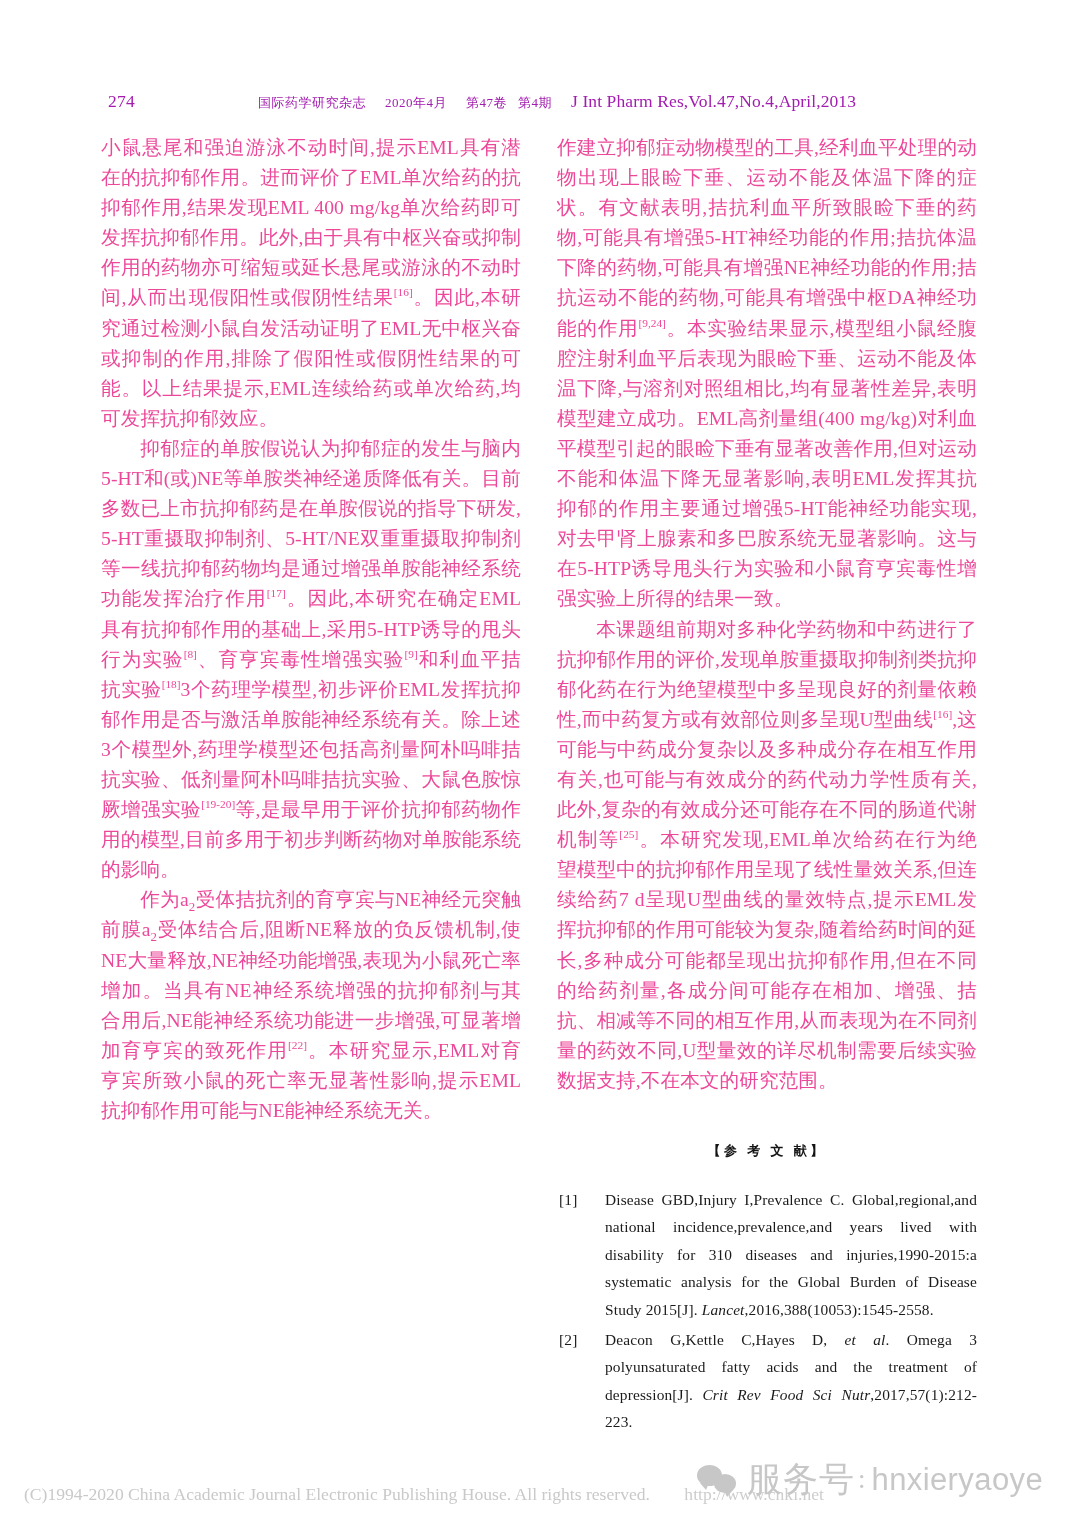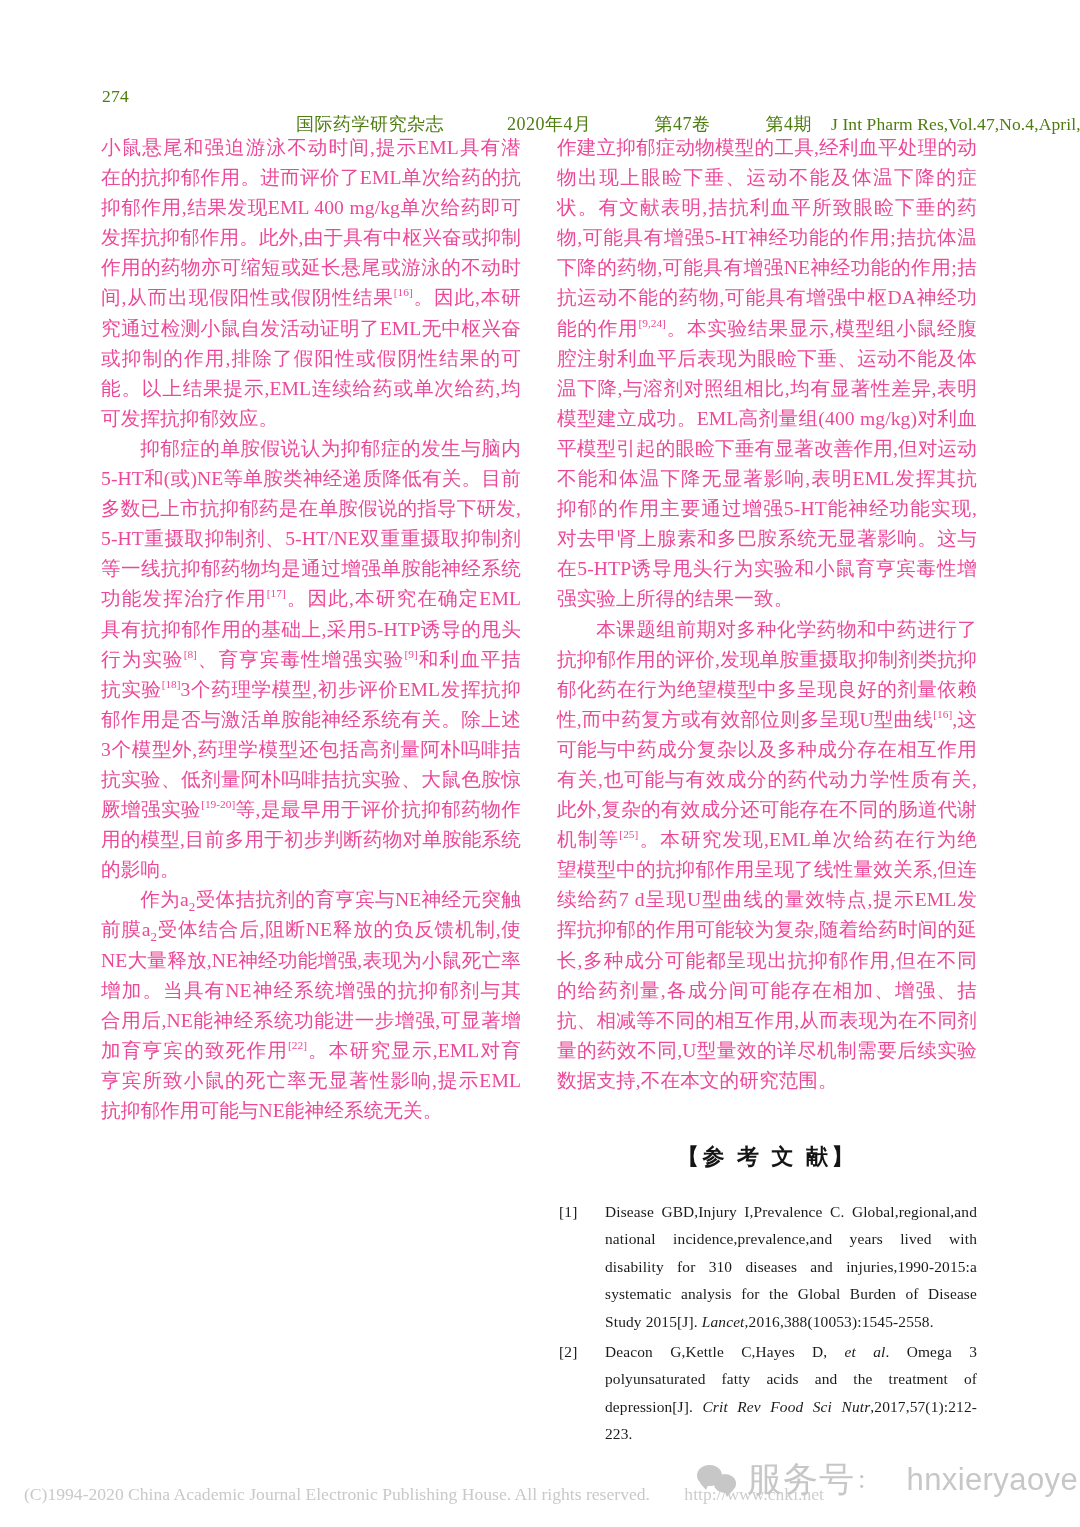--- a/index.html
+++ b/index.html
@@ -12,45 +12,44 @@
     height: 1527px;
     position: relative;
     font-family: "Liberation Serif", "DejaVu Serif", serif;
     color: #1a1a1a;
     overflow: hidden;
   }
 
   
   .page-header {
     position: absolute;
-    left: 102px;
+    left: 108px;
     top: 86px;
     width: 878px;
     height: 26px;
     display: flex;
-    align-items: flex-start;
+    align-items: flex-end;
     font-size: 17.5px;
-    color: #4d7c0f;
+    color: #a21caf;
     white-space: nowrap;
   }
   .page-header .folio {
     width: 150px;
     flex: 0 0 150px;
     font-size: 17.5px;
     letter-spacing: 0.2px;
   }
   .page-header .head-rest {
     flex: 1 1 auto;
     display: flex;
     align-items: baseline;
   }
   .head-cn {
-    font-size: 18px;
+    font-size: 13px;
     letter-spacing: 0.5px;
-    margin-left: 44px;
   }
   .head-gap-lg { display: inline-block; width: 19px; }
   .head-gap-sm { display: inline-block; width: 11px; }
   .head-en {
     font-size: 17.5px;
     letter-spacing: 0.1px;
     margin-top: 28px;
   }
 
   
@@ -91,21 +90,21 @@
     font-size: 0.66em;
     vertical-align: sub;
     line-height: 0;
   }
 
   
   .ref-heading {
     margin: 0;
     padding: 0;
     text-align: center;
-    font-size: 22px;
+    font-size: 13px;
     font-weight: bold;
     letter-spacing: 3.5px;
     color: #141414;
     font-family: "Liberation Serif", "DejaVu Serif", serif;
   }
   .ref-list {
     margin: 0;
     padding: 0;
   }
   .ref-item {
@@ -205,21 +204,20 @@
     font-family: "Liberation Serif", "DejaVu Serif", serif;
   }
   .wechat-mark .wx-dot {
     font-size: 27px;
     margin: 0 6px 0 3px;
   }
   .wechat-mark .wx-id {
     font-size: 31px;
     letter-spacing: 0.4px;
     font-family: "Liberation Sans", "DejaVu Sans", sans-serif;
-    margin-left: 35px;
   }
 </style>
 </head>
 <body>
 
 <div class="page-header">
   <span class="folio">274</span>
   <span class="head-rest">
     <span class="head-cn">国际药学研究杂志</span>
     <span class="head-gap-lg"></span>
@@ -230,21 +228,21 @@
     <span class="head-cn">第4期</span>
     <span class="head-gap-lg"></span>
     <span class="head-en">J Int Pharm Res</span>
     <span class="head-en">,</span>
     <span class="head-en">Vol.47</span>
     <span class="head-en">,</span>
     <span class="head-en">No.4</span>
     <span class="head-en">,</span>
     <span class="head-en">April</span>
     <span class="head-en">,</span>
-    <span class="head-en">2020</span>
+    <span class="head-en">2013</span>
   </span>
 </div>
 
 <div class="columns">
   <div class="col col-left" id="left-column">
       <p class="para no-indent"><span>小鼠悬尾和强迫游泳不动时间,提示EML具有潜在的抗抑郁作用。进而评价了EML单次给药的抗抑郁作用,结果发现EML 400 mg/kg单次给药即可发挥抗抑郁作用。此外,由于具有中枢兴奋或抑制作用的药物亦可缩短或延长悬尾或游泳的不动时间,从而出现假阳性或假阴性结果</span><sup class="ref">[16]</sup><span>。因此,本研究通过检测小鼠自发活动证明了EML无中枢兴奋或抑制的作用,排除了假阳性或假阴性结果的可能。以上结果提示,EML连续给药或单次给药,均可发挥抗抑郁效应。</span></p>
       <p class="para"><span>抑郁症的单胺假说认为抑郁症的发生与脑内5-HT和(或)NE等单胺类神经递质降低有关。目前多数已上市抗抑郁药是在单胺假说的指导下研发,5-HT重摄取抑制剂、5-HT/NE双重重摄取抑制剂等一线抗抑郁药物均是通过增强单胺能神经系统功能发挥治疗作用</span><sup class="ref">[17]</sup><span>。因此,本研究在确定EML具有抗抑郁作用的基础上,采用5-HTP诱导的甩头行为实验</span><sup class="ref">[8]</sup><span>、育亨宾毒性增强实验</span><sup class="ref">[9]</sup><span>和利血平拮抗实验</span><sup class="ref">[18]</sup><span>3个药理学模型,初步评价EML发挥抗抑郁作用是否与激活单胺能神经系统有关。除上述3个模型外,药理学模型还包括高剂量阿朴吗啡拮抗实验、低剂量阿朴吗啡拮抗实验、大鼠色胺惊厥增强实验</span><sup class="ref">[19-20]</sup><span>等,是最早用于评价抗抑郁药物作用的模型,目前多用于初步判断药物对单胺能系统的影响。</span></p>
       <p class="para"><span>作为a</span><sub class="sb">2</sub><span>受体拮抗剂的育亨宾与NE神经元突触前膜a</span><sub class="sb">2</sub><span>受体结合后,阻断NE释放的负反馈机制,使NE大量释放,NE神经功能增强,表现为小鼠死亡率增加。当具有NE神经系统增强的抗抑郁剂与其合用后,NE能神经系统功能进一步增强,可显著增加育亨宾的致死作用</span><sup class="ref">[22]</sup><span>。本研究显示,EML对育亨宾所致小鼠的死亡率无显著性影响,提示EML抗抑郁作用可能与NE能神经系统无关。</span></p>
     </div>
   <div class="col col-right" id="right-column">

